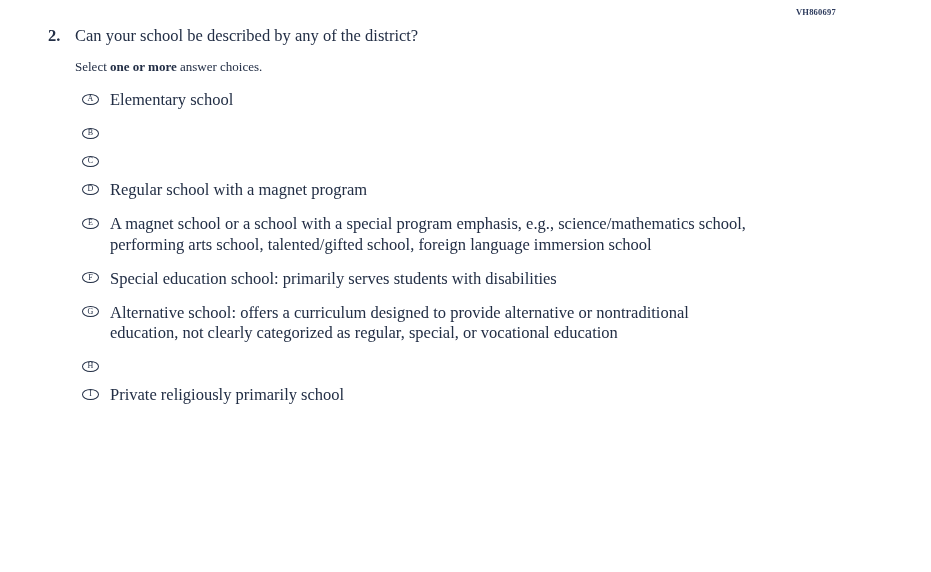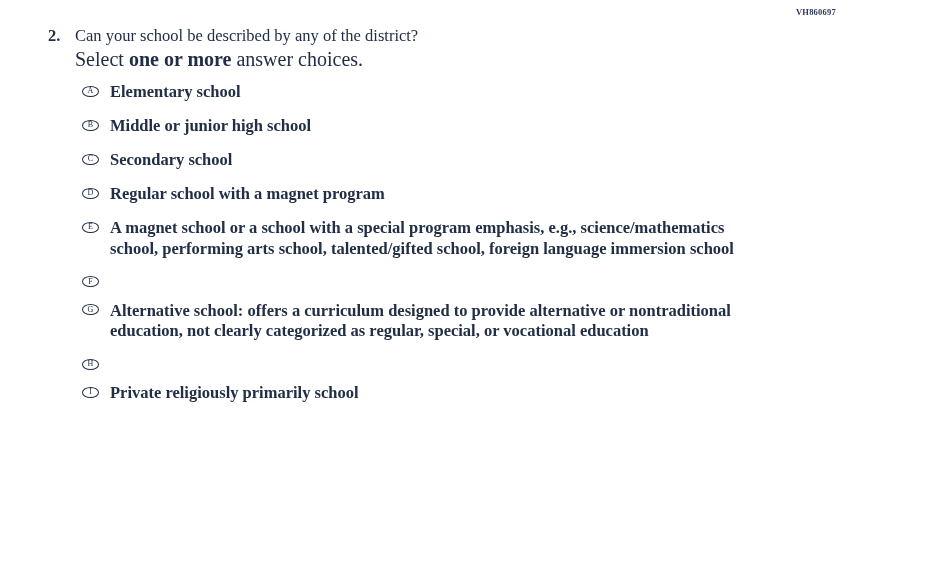--- a/index.html
+++ b/index.html
@@ -40,22 +40,22 @@
     font-size:16.5px;
     line-height:20px;
   }
   .q-number{
     font-weight:bold;
     width:27px;
     flex-shrink:0;
   }
   .instruction{
     margin-left:27px;
-    margin-top:3px;
-    font-size:20px;
+    margin-top:11px;
+    font-size:13px;
     line-height:20px;
   }
   .instruction b{font-weight:bold;}
   .options{
     margin-left:34px;
     margin-top:13px;
   }
   .option{
     display:flex;
     align-items:flex-start;
@@ -78,21 +78,20 @@
     box-sizing:border-box;
   }
   .bubble-letter{
     font-size:8px;
     line-height:1;
     color:var(--ink);
     transform:translateY(-0.5px);
   }
   .option-label{
     max-width:645px;
-    font-weight:bold;
   }
 </style>
 </head>
 <body>
 
 <div class="page">
 
   <div class="form-code">VH860697</div>
 
   <div class="question-block">
@@ -111,48 +110,47 @@
     <span class="bubble">
       <span class="bubble-letter">A</span>
     </span>
     <span class="option-label">Elementary school</span>
   </div>
 
   <div class="option">
     <span class="bubble">
       <span class="bubble-letter">B</span>
     </span>
-    <span class="option-label">Middle or junior high school</span>
   </div>
 
   <div class="option">
     <span class="bubble">
       <span class="bubble-letter">C</span>
     </span>
-    <span class="option-label">Secondary school</span>
   </div>
 
   <div class="option">
     <span class="bubble">
       <span class="bubble-letter">D</span>
     </span>
     <span class="option-label">Regular school with a magnet program</span>
   </div>
 
   <div class="option">
     <span class="bubble">
       <span class="bubble-letter">E</span>
     </span>
     <span class="option-label">A magnet school or a school with a special program emphasis, e.g., science/mathematics school, performing arts school, talented/gifted school, foreign language immersion school</span>
   </div>
 
   <div class="option">
     <span class="bubble">
       <span class="bubble-letter">F</span>
     </span>
+    <span class="option-label">Special education school: primarily serves students with disabilities</span>
   </div>
 
   <div class="option">
     <span class="bubble">
       <span class="bubble-letter">G</span>
     </span>
     <span class="option-label">Alternative school: offers a curriculum designed to provide alternative or nontraditional education, not clearly categorized as regular, special, or vocational education</span>
   </div>
 
   <div class="option">

